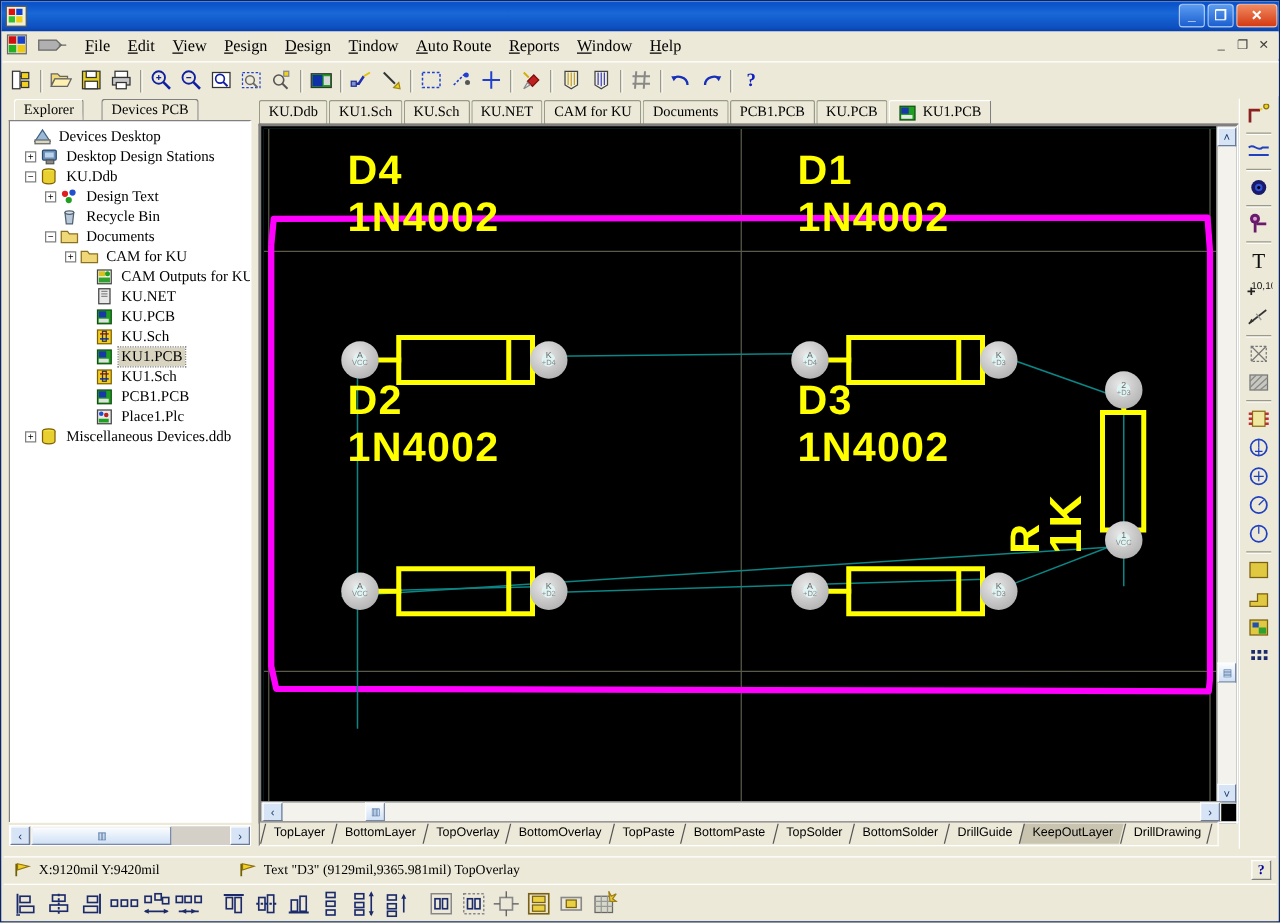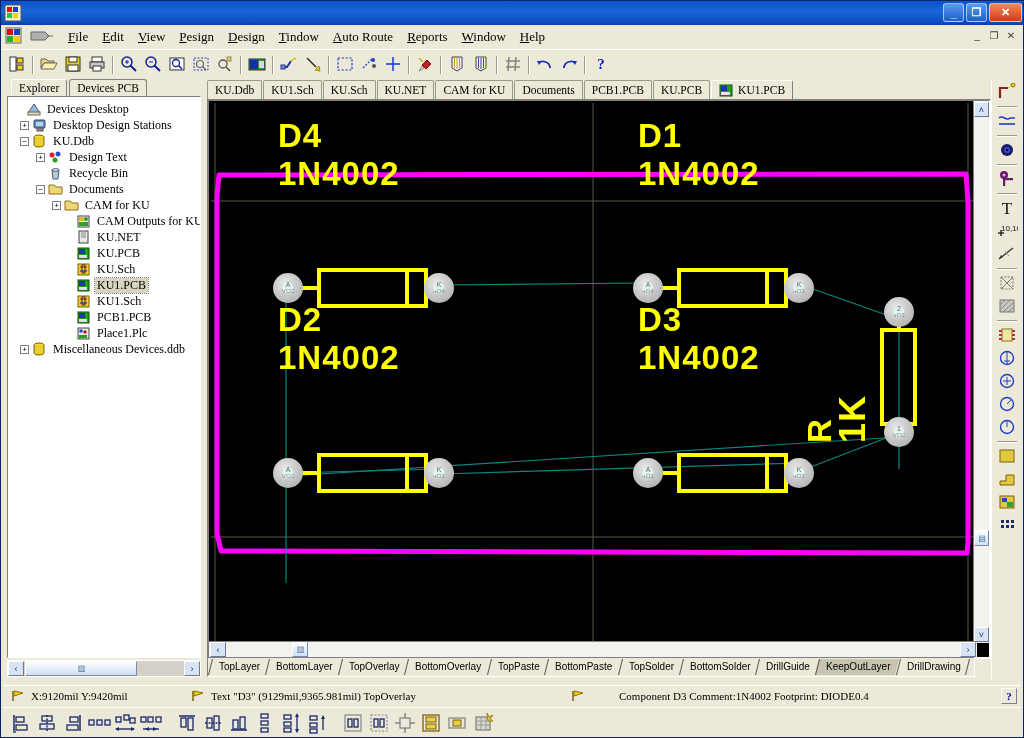--- a/index.html
+++ b/index.html
@@ -86,21 +86,21 @@
   
   #leftpanel {
     position: absolute; left: 2px; top: 78px; width: 202px; height: 600px;
     background: #ece9d8;
   }
   #paneltabs { display: flex; height: 17px; align-items: flex-end; padding-left: 8px; }
   .ptab {
     font-family: "Liberation Serif", serif; font-size: 11.5px;
     padding: 1px 7px 1px 7px; background: #ece9d8;
     border: 1px solid #808080; border-bottom: none;
-    border-radius: 3px 3px 0 0; margin-right: 2px; height: 17px; line-height: 14px; text-align: right;
+    border-radius: 3px 3px 0 0; margin-right: 14px; height: 17px; line-height: 14px; text-align: right;
   }
   .ptab.active { background: #ece9d8; font-weight: normal; position: relative; z-index: 3; border-color: #fff #808080 #ece9d8 #fff;}
   #treebox {
     position: absolute; left: 4px; top: 17px; width: 194px; height: 562px;
     background: #fff; border: 2px inset #d4d0c8;
     border-top: 1px solid #808080; border-left: 1px solid #808080;
     border-right: 1px solid #fff; border-bottom: 1px solid #fff;
     overflow: hidden;
   }
   .tnode {
@@ -991,29 +991,20 @@
     </div>
     <div class="sfield" style="width:370px;">
       <span class="sflag">
         <svg width="14" height="12" viewBox="0 0 14 12">
             <line x1="2" y1="1" x2="2" y2="11" stroke="#706000" stroke-width="1.4"></line>
             <path d="M3,1 L12,3 L3,6 Z" fill="#f0d020" stroke="#907010"></path>
           </svg>
       </span>
       <span>Text "D3" (9129mil,9365.981mil)  TopOverlay</span>
     </div>
-    <div class="sfield" style="margin-left:10px;">
-      <span class="sflag">
-        <svg width="14" height="12" viewBox="0 0 14 12">
-            <line x1="2" y1="1" x2="2" y2="11" stroke="#706000" stroke-width="1.4"></line>
-            <path d="M3,1 L12,3 L3,6 Z" fill="#f0d020" stroke="#907010"></path>
-          </svg>
-      </span>
-      <span style="margin-left:28px;">Component D3 Comment:1N4002 Footprint: DIODE0.4</span>
-    </div>
     <div id="helpbtn">?</div>
   </div>
 
   <div id="bottombar">
     <div class="bbtn">
       <svg width="22" height="22" viewBox="0 0 22 22">
           <line x1="4" y1="3" x2="4" y2="19" stroke="#1a2a6a" stroke-width="1.5"></line>
           <rect x="6" y="5" width="8" height="5" fill="none" stroke="#1a2a6a" stroke-width="1.3"></rect>
           <rect x="6" y="13" width="11" height="5" fill="none" stroke="#1a2a6a" stroke-width="1.3"></rect>
           <polyline points="6,20 3,20" stroke="#1a2a6a" stroke-width="1.3"></polyline>

